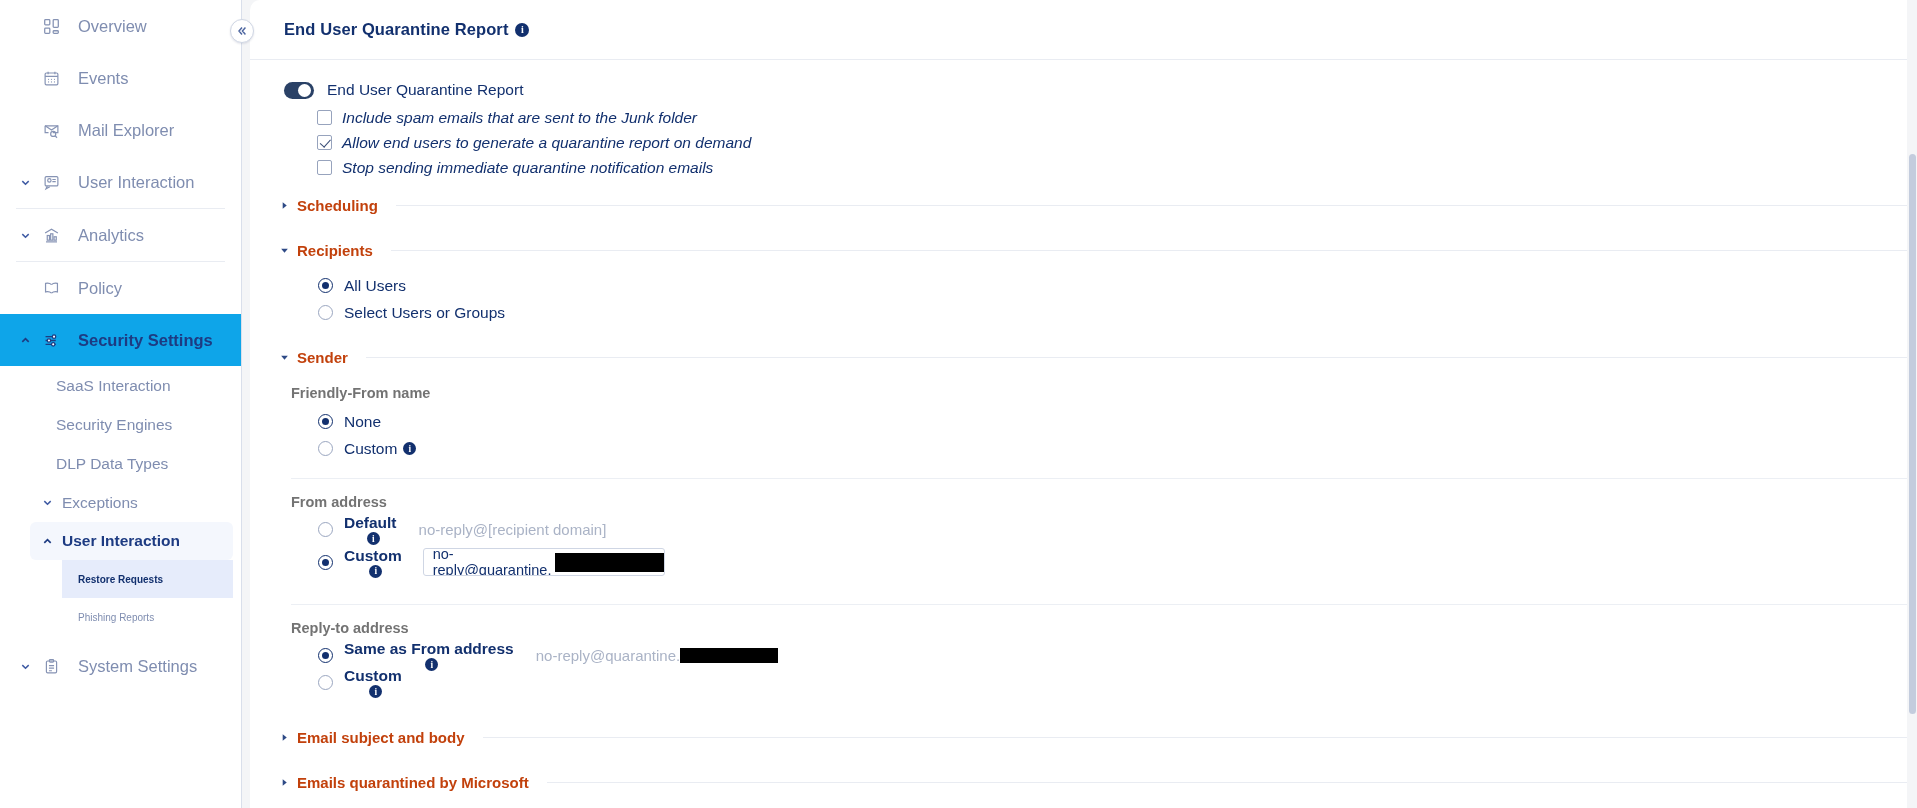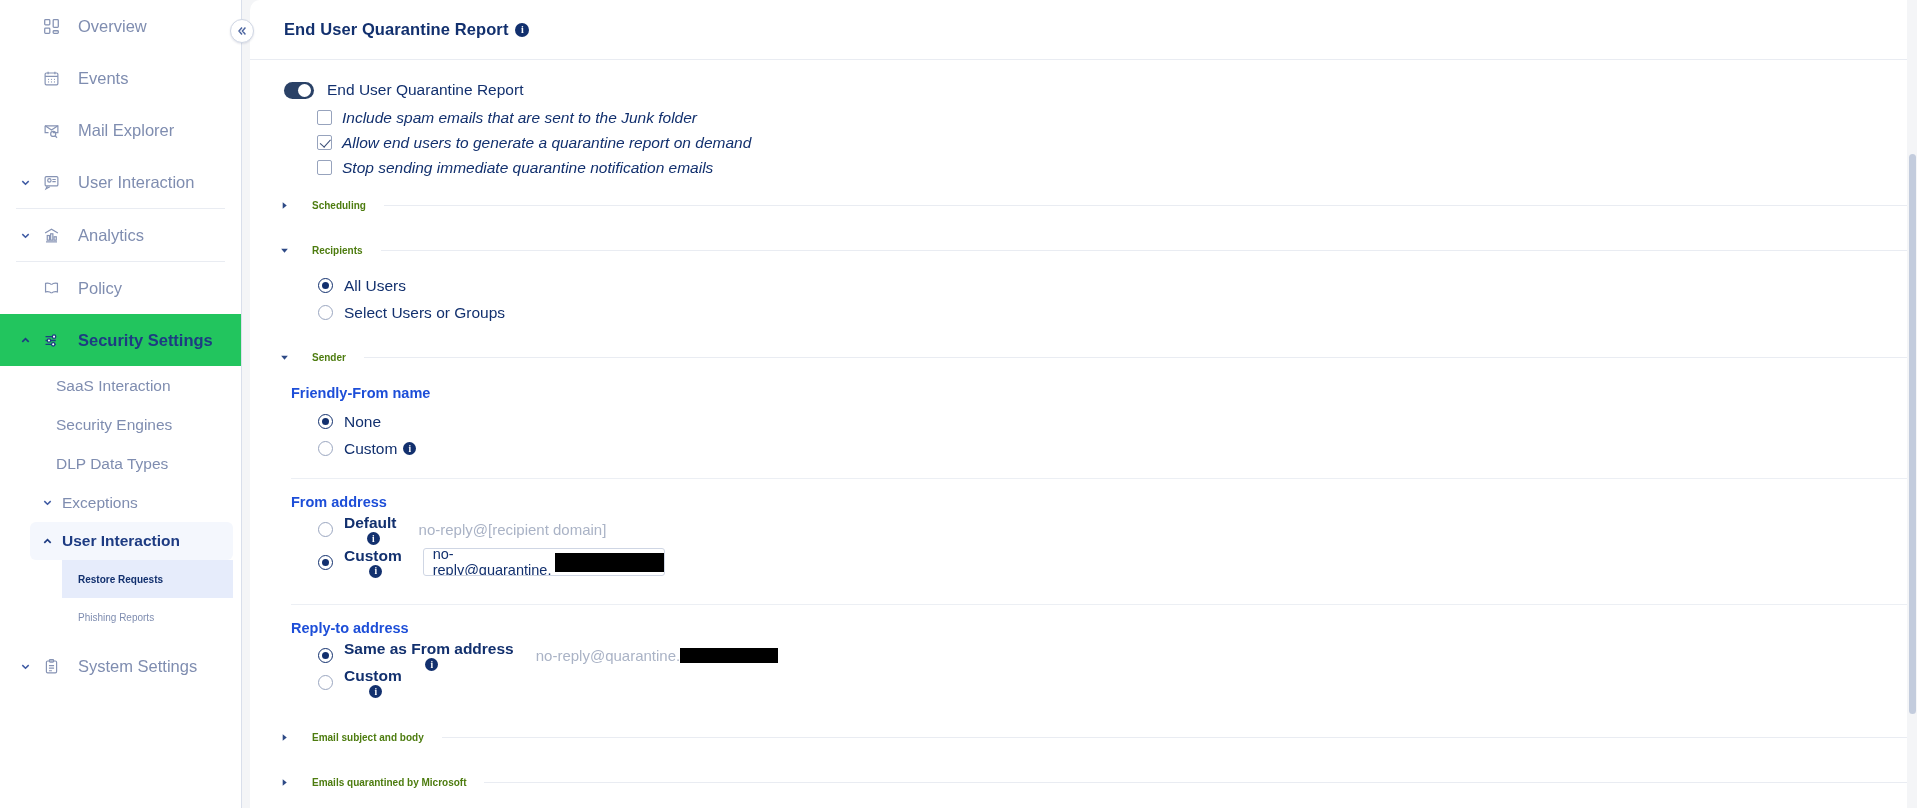--- a/index.html
+++ b/index.html
@@ -39,21 +39,21 @@
   .nav-item .caret svg { display: block; }
   .nav-item .nav-icon {
     width: 26px; flex: 0 0 26px;
     display: flex; align-items: center; justify-content: center;
     margin-right: 14px;
     color: #8693b4;
   }
   .nav-item .nav-label { white-space: nowrap; }
   .nav-item.no-caret { padding-left: 38px; }
   .nav-item.active {
-    background: #22c55e;
+    background: #0ea5e9;
     color: #1d3b82;
     font-weight: bold;
   }
   .nav-item.active .nav-icon { color: #1d3b82; }
   .nav-item.active .caret { color: #1d3b82; }
   .nav-sep { height: 1px; background: #e9ecf2; margin: 0 16px; }
 
   .sub-item {
     display: flex; align-items: center;
     height: 39px;
@@ -228,25 +228,25 @@
     padding-left: 30px;
     margin-top: 13px;
     height: 24px;
   }
   .section-head .tri {
     width: 13px; flex: 0 0 13px;
     display: flex; align-items: center; justify-content: flex-start;
     color: #2e4a86;
   }
   .section-head .sec-title {
-    font-size: 10px;
+    font-size: 15px;
     font-weight: bold;
-    color: #4d7c0f;
+    color: #c2410c;
     white-space: nowrap;
-    margin-left: 19px;
+    margin-left: 4px;
   }
   .section-head .rule {
     flex: 1 1 auto;
     height: 1px;
     background: #e9ecf2;
     margin-left: 18px;
     margin-right: 0px;
   }
 
   .radio-row {
@@ -276,21 +276,21 @@
     margin-left: 11px;
     font-size: 15.5px;
     color: #12306e;
     display: flex; align-items: center;
   }
   .radio-label.bold { font-weight: bold; flex-direction: column; }
 
   .sub-head {
     font-size: 14.5px;
     font-weight: bold;
-    color: #1d4ed8;
+    color: #737373;
     padding-left: 41px;
     margin-top: 14px;
   }
 
   .hint {
     margin-left: 22px;
     font-size: 15px;
     color: #aab3c6;
     display: flex; align-items: center;
     white-space: nowrap;

